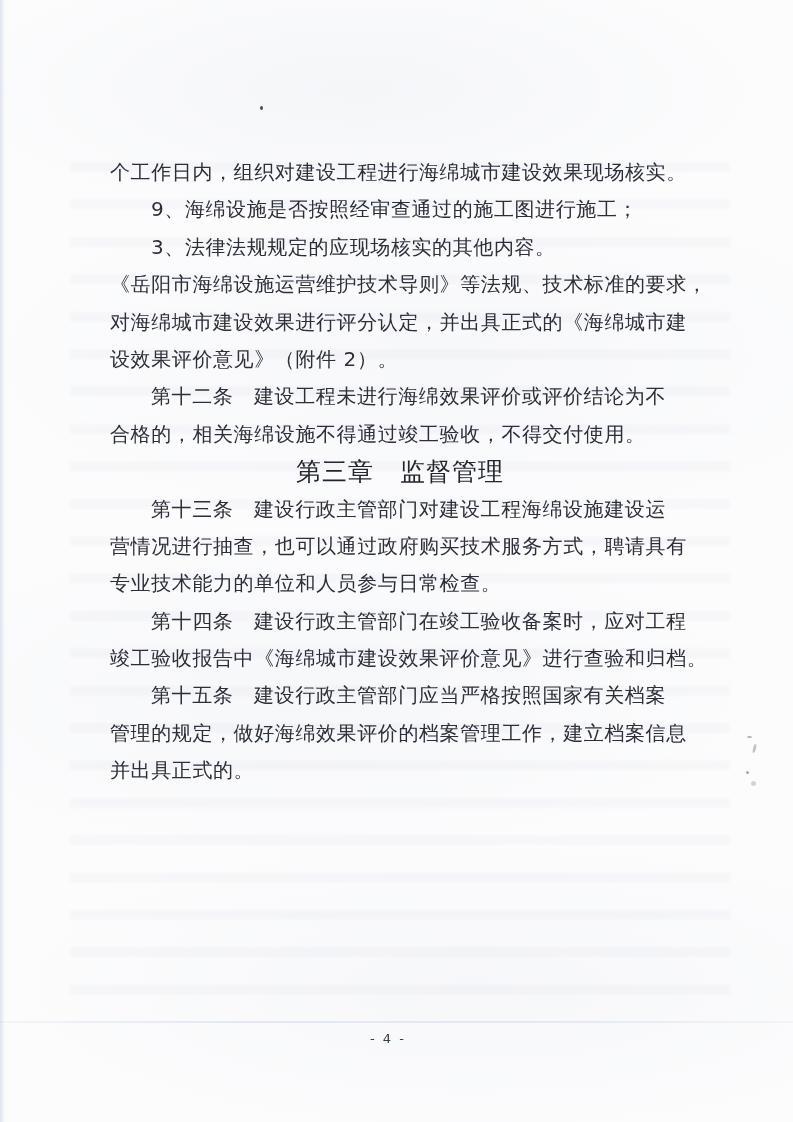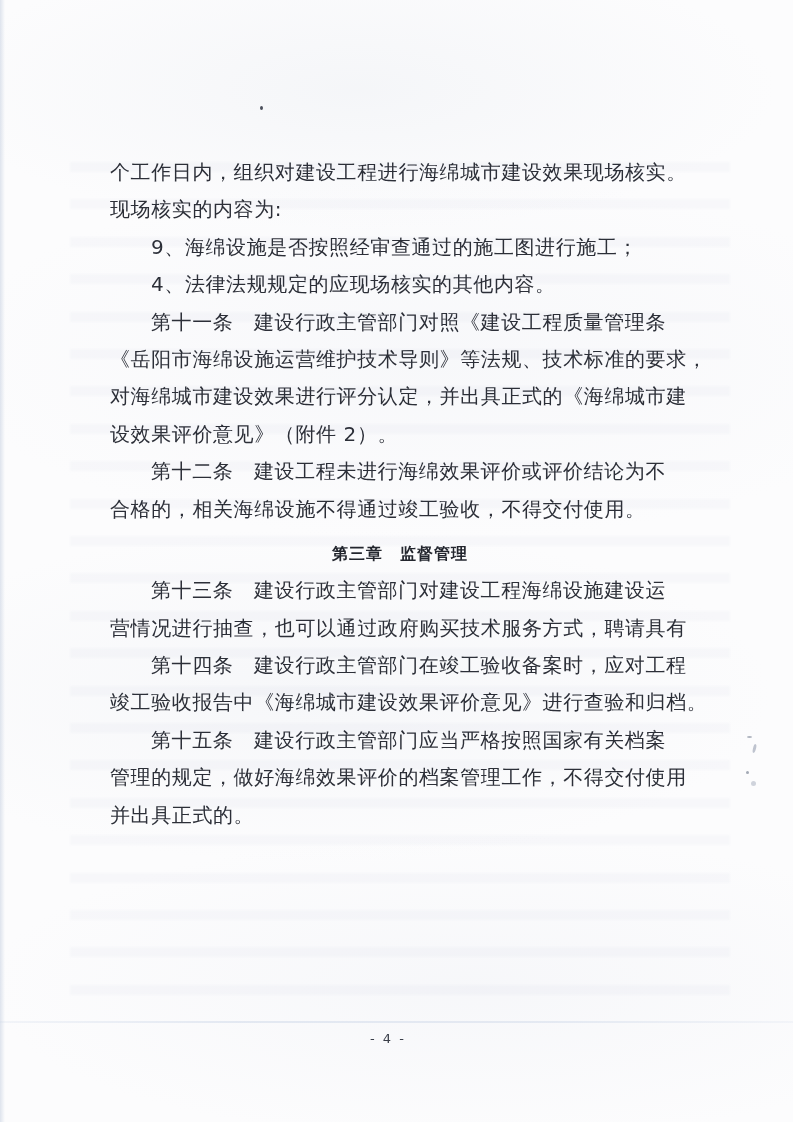--- a/index.html
+++ b/index.html
@@ -61,25 +61,24 @@
     line-height: 37.4px;
     white-space: nowrap;
   }
   .line.para-start,
   .line.list-item {
     text-indent: 41px;
   }
   .line.chapter-heading {
     text-align: center;
     text-indent: 0;
-    font-weight: bold;
-    font-size: 16px;
+    font-weight: normal;
+    font-size: 25px;
     letter-spacing: 1px;
     color: #23262e;
-    margin-top: 7px;
   }
   .fold-line {
     position: absolute;
     left: 0;
     top: 1021px;
     width: 100%;
     height: 2px;
     background: linear-gradient(to right,
       rgba(196,208,228,0.18),
       rgba(196,208,228,0.42) 30%,
@@ -110,36 +109,35 @@
 </style>
 </head>
 <body>
 
 <div class="page" style="color: rgb(44, 47, 56);">
   <div class="ghost-rows"></div>
   <div class="scan-edge"></div>
 
   <div class="content" id="document-lines">
       <div class="line body">个工作日内，组织对建设工程进行海绵城市建设效果现场核实。</div>
-      <div class="line body">现场核实的内容为:</div>
       <div class="line list-item">9、海绵设施是否按照经审查通过的施工图进行施工；</div>
-      <div class="line list-item">4、法律法规规定的应现场核实的其他内容。</div>
-      <div class="line para-start">第十一条　建设行政主管部门对照《建设工程质量管理条</div>
+      <div class="line list-item">3、法律法规规定的应现场核实的其他内容。</div>
       <div class="line body">《岳阳市海绵设施运营维护技术导则》等法规、技术标准的要求，</div>
       <div class="line body">对海绵城市建设效果进行评分认定，并出具正式的《海绵城市建</div>
       <div class="line body">设效果评价意见》（附件 2）。</div>
       <div class="line para-start">第十二条　建设工程未进行海绵效果评价或评价结论为不</div>
       <div class="line body">合格的，相关海绵设施不得通过竣工验收，不得交付使用。</div>
       <div class="line chapter-heading">第三章　监督管理</div>
       <div class="line para-start">第十三条　建设行政主管部门对建设工程海绵设施建设运</div>
       <div class="line body">营情况进行抽查，也可以通过政府购买技术服务方式，聘请具有</div>
+      <div class="line body">专业技术能力的单位和人员参与日常检查。</div>
       <div class="line para-start">第十四条　建设行政主管部门在竣工验收备案时，应对工程</div>
       <div class="line body">竣工验收报告中《海绵城市建设效果评价意见》进行查验和归档。</div>
       <div class="line para-start">第十五条　建设行政主管部门应当严格按照国家有关档案</div>
-      <div class="line body">管理的规定，做好海绵效果评价的档案管理工作，不得交付使用</div>
+      <div class="line body">管理的规定，做好海绵效果评价的档案管理工作，建立档案信息</div>
       <div class="line body">并出具正式的。</div>
     </div>
 
   <div class="fold-line"></div>
 
   <div class="speck speck-1"></div>
   <div class="speck speck-2"></div>
   <div class="speck speck-3"></div>
   <div class="speck speck-4"></div>
   <div class="speck speck-5"></div>

